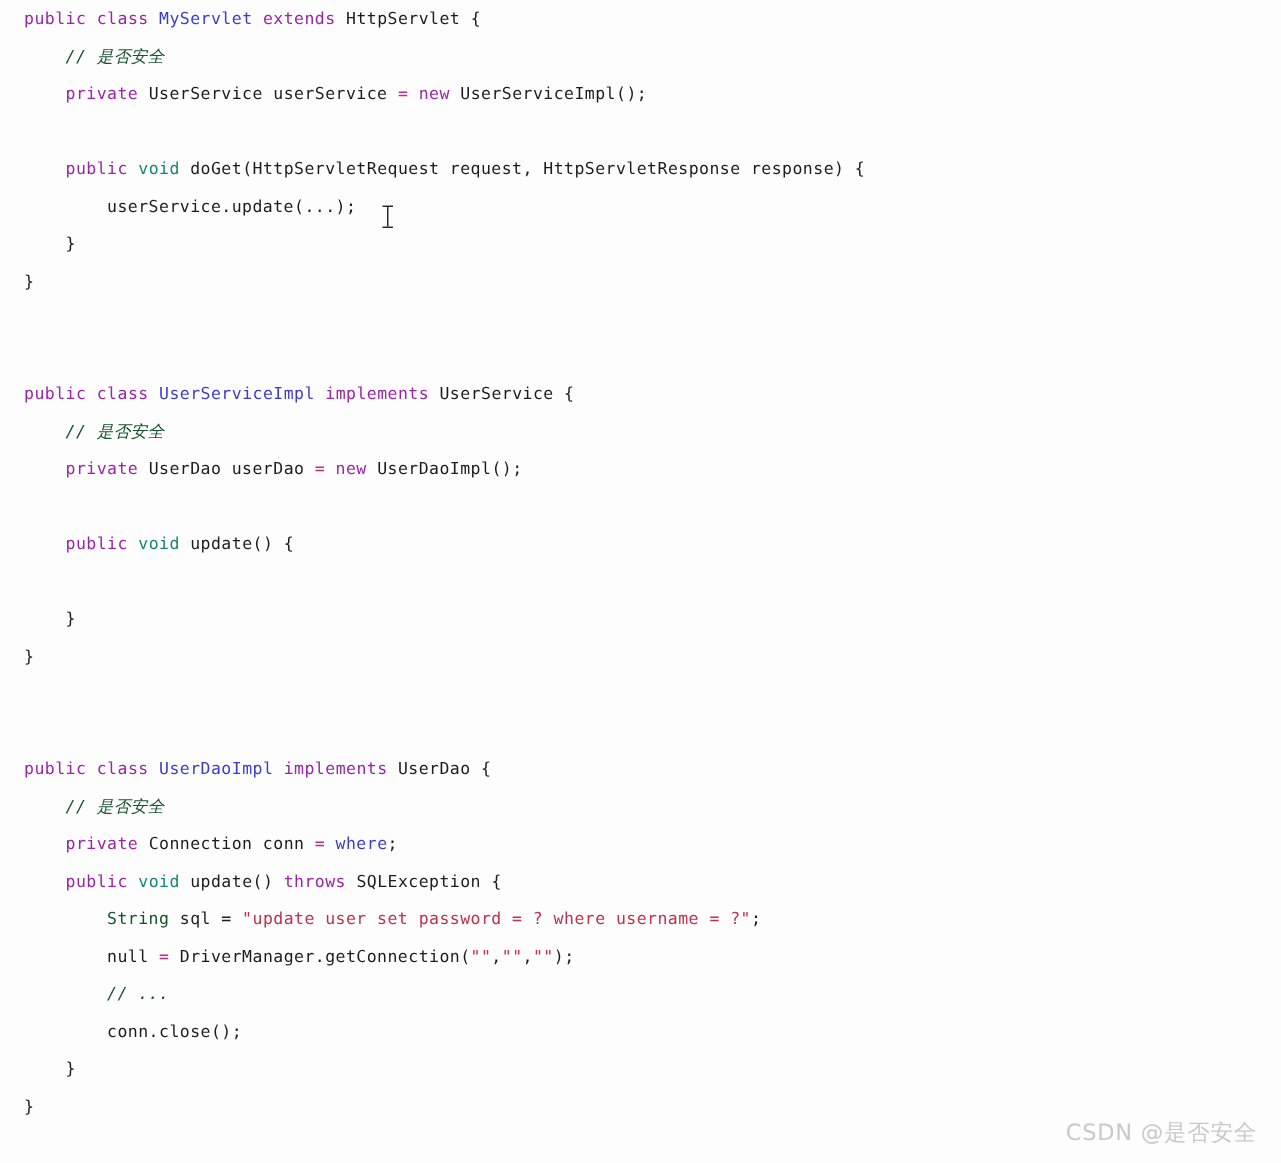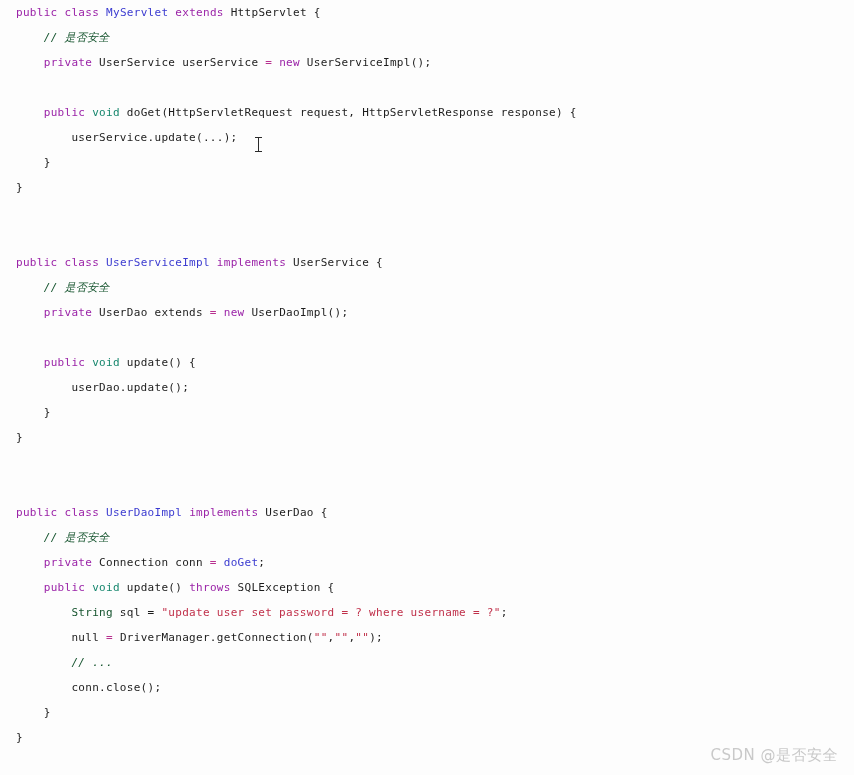--- a/index.html
+++ b/index.html
@@ -84,31 +84,31 @@
       <div class="code-line"><span class="plain">    </span><span class="kw">private</span><span class="plain"> UserService userService </span><span class="op">=</span><span class="plain"> </span><span class="kw">new</span><span class="plain"> UserServiceImpl();</span></div>
       <div class="code-line blank">&nbsp;</div>
       <div class="code-line"><span class="plain">    </span><span class="kw">public</span><span class="plain"> </span><span class="prim">void</span><span class="plain"> doGet(HttpServletRequest request, HttpServletResponse response) {</span></div>
       <div class="code-line"><span class="plain">        </span><span class="plain">userService.update(...);</span></div>
       <div class="code-line"><span class="plain">    </span><span class="plain">}</span></div>
       <div class="code-line"><span class="plain">}</span></div>
       <div class="code-line blank">&nbsp;</div>
       <div class="code-line blank">&nbsp;</div>
       <div class="code-line"><span class="kw">public</span><span class="plain"> </span><span class="kw">class</span><span class="plain"> </span><span class="type">UserServiceImpl</span><span class="plain"> </span><span class="kw">implements</span><span class="plain"> UserService {</span></div>
       <div class="code-line"><span class="plain">    </span><span class="cmt">// 是否安全</span></div>
-      <div class="code-line"><span class="plain">    </span><span class="kw">private</span><span class="plain"> UserDao extends </span><span class="op">=</span><span class="plain"> </span><span class="kw">new</span><span class="plain"> UserDaoImpl();</span></div>
+      <div class="code-line"><span class="plain">    </span><span class="kw">private</span><span class="plain"> UserDao userDao </span><span class="op">=</span><span class="plain"> </span><span class="kw">new</span><span class="plain"> UserDaoImpl();</span></div>
       <div class="code-line blank">&nbsp;</div>
       <div class="code-line"><span class="plain">    </span><span class="kw">public</span><span class="plain"> </span><span class="prim">void</span><span class="plain"> update() {</span></div>
-      <div class="code-line"><span class="plain">        </span><span class="plain">userDao.update();</span></div>
+      <div class="code-line"><span class="plain">        </span></div>
       <div class="code-line"><span class="plain">    </span><span class="plain">}</span></div>
       <div class="code-line"><span class="plain">}</span></div>
       <div class="code-line blank">&nbsp;</div>
       <div class="code-line blank">&nbsp;</div>
       <div class="code-line"><span class="kw">public</span><span class="plain"> </span><span class="kw">class</span><span class="plain"> </span><span class="type">UserDaoImpl</span><span class="plain"> </span><span class="kw">implements</span><span class="plain"> UserDao {</span></div>
       <div class="code-line"><span class="plain">    </span><span class="cmt">// 是否安全</span></div>
-      <div class="code-line"><span class="plain">    </span><span class="kw">private</span><span class="plain"> Connection conn </span><span class="op">=</span><span class="plain"> </span><span class="type">doGet</span><span class="plain">;</span></div>
+      <div class="code-line"><span class="plain">    </span><span class="kw">private</span><span class="plain"> Connection conn </span><span class="op">=</span><span class="plain"> </span><span class="type">where</span><span class="plain">;</span></div>
       <div class="code-line"><span class="plain">    </span><span class="kw">public</span><span class="plain"> </span><span class="prim">void</span><span class="plain"> update() </span><span class="kw">throws</span><span class="plain"> SQLException {</span></div>
       <div class="code-line"><span class="plain">        </span><span class="strtype">String</span><span class="plain"> sql = </span><span class="str">"update user set password = ? where username = ?"</span><span class="plain">;</span></div>
       <div class="code-line"><span class="plain">        </span><span class="plain">null </span><span class="op">=</span><span class="plain"> DriverManager.getConnection(</span><span class="str">""</span><span class="plain">,</span><span class="str">""</span><span class="plain">,</span><span class="str">""</span><span class="plain">);</span></div>
       <div class="code-line"><span class="plain">        </span><span class="cmt">// ...</span></div>
       <div class="code-line"><span class="plain">        </span><span class="plain">conn.close();</span></div>
       <div class="code-line"><span class="plain">    </span><span class="plain">}</span></div>
       <div class="code-line"><span class="plain">}</span></div>
     </div>
 
   <div id="text-caret" style="left: 255px; top: 136px;">

